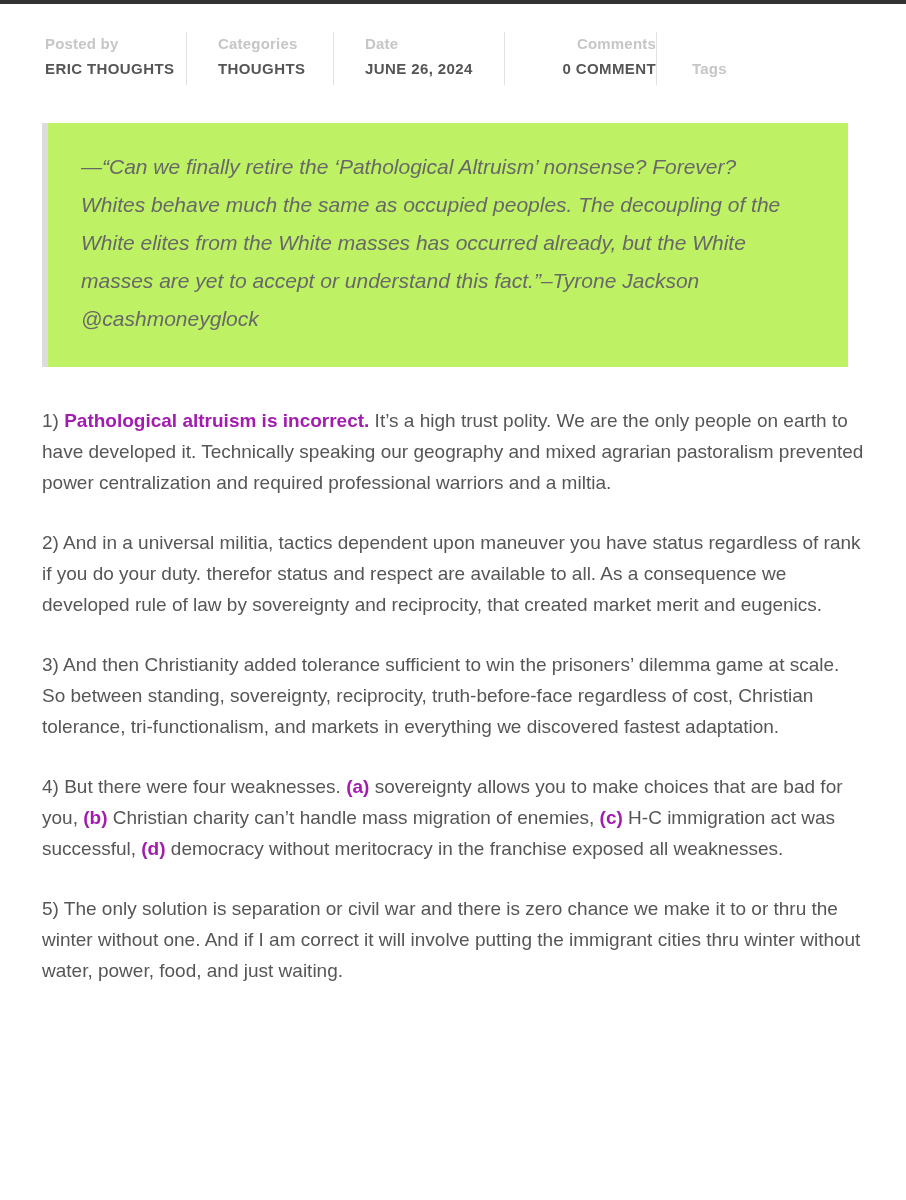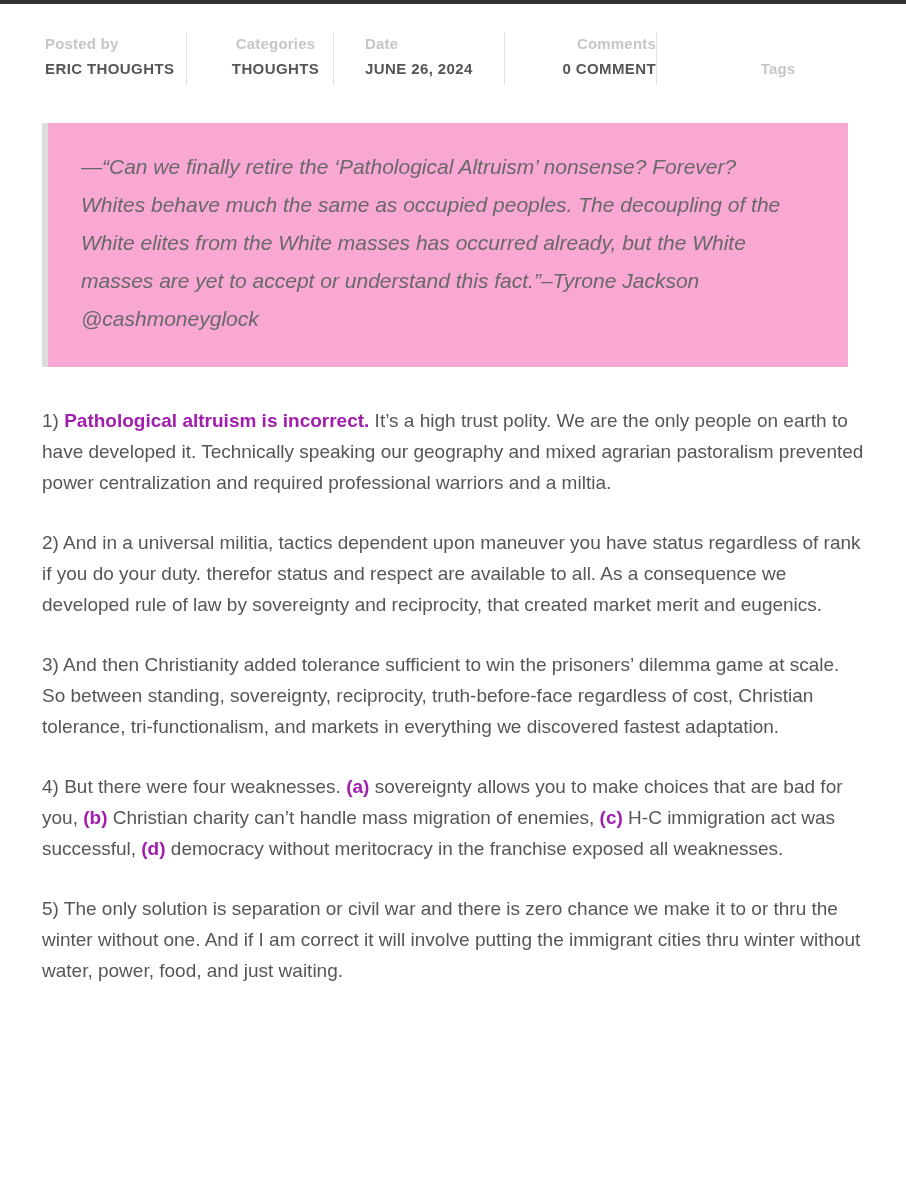--- a/index.html
+++ b/index.html
@@ -35,39 +35,39 @@
     margin: 28px 0 38px 0;
   }
   .meta-cell {
     display: flex;
     flex-direction: column;
     gap: 8px;
     padding: 3px 0 8px 31px;
     border-right: 1px solid #e2e2e2;
   }
   .meta-cell.c1 { width: 145px; padding-left: 3px; }
-  .meta-cell.c2 { width: 147px; text-align: center; }
+  .meta-cell.c2 { width: 147px; }
   .meta-cell.c3 { width: 171px; justify-content: center; }
   .meta-cell.c4 { width: 152px; text-align: right; }
-  .meta-cell.c5 { flex: 1; border-right: none; justify-content: flex-end; padding-left: 35px; text-align: center; }
+  .meta-cell.c5 { flex: 1; border-right: none; justify-content: flex-end; padding-left: 35px; }
   .meta-label {
     font-size: 15px;
     font-weight: 700;
     color: #c6c6c6;
     letter-spacing: 0.2px;
   }
   .meta-value {
     font-size: 15px;
     font-weight: 700;
     color: #555555;
     letter-spacing: 0.4px;
   }
   
   .quote {
-    background: #f9a8d4;
+    background: #bef264;
     border-left: 6px solid #dcdcdc;
     margin: 0 16px 38px 0;
     padding: 25px 42px 29px 33px;
   }
   .quote p {
     font-style: italic;
     font-size: 21px;
     line-height: 38px;
     color: #686868;
   }

